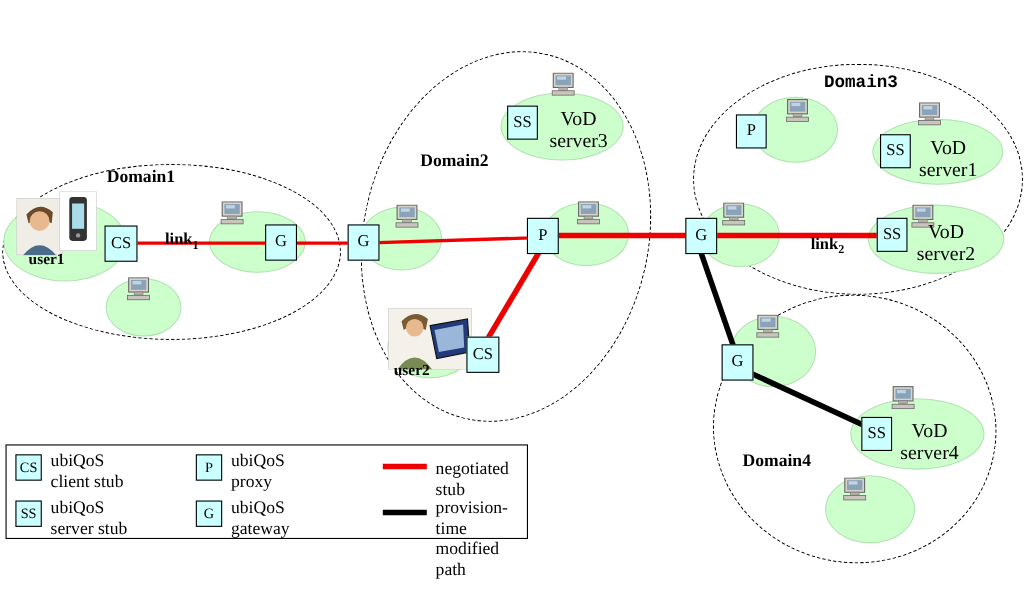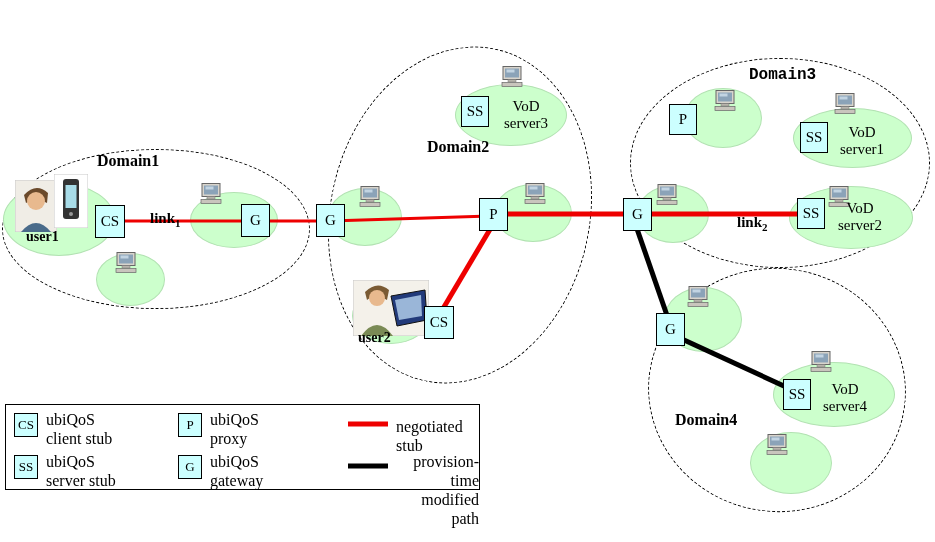--- a/index.html
+++ b/index.html
@@ -8,21 +8,21 @@
             font-family:"Liberation Serif", serif; color:#000; }
   .dom  { position:absolute; border:1px dashed #000; border-radius:50%; }
   .blob { position:absolute; background:#ccffcc; border:1px solid #b2e2b2; border-radius:50%; }
   .edges{ position:absolute; left:0; top:0; }
   .node { position:absolute; background:#ccffff; border:1px solid #000; display:flex;
           align-items:center; justify-content:center; font-size:15px; }
   .dlabel { position:absolute; font-weight:bold; font-size:16px; }
   .slabel { position:absolute; font-weight:bold; font-size:14px; }
   .llabel { position:absolute; font-weight:bold; font-size:15px;text-align:right; }
   .llabel .sub { font-size:11px; vertical-align:-4px; }
-  .vod  { position:absolute; font-size:15px; line-height:1.12; white-space:pre-line; }
+  .vod  { position:absolute; font-size:18px; line-height:1.12; white-space:pre-line; }
   .pc   { position:absolute; width:24px; height:22px; }
   .art  { position:absolute; }
   .legend { position:absolute; left:5px; top:404px; width:475px; height:86px;
             border:1px solid #000; background:#fff; }
   .lnode { position:absolute; width:24px; height:24px; background:#ccffff; border:1px solid #000;
            display:flex; align-items:center; justify-content:center; font-size:13px; }
   .ldesc { position:absolute; font-size:16px; line-height:1.18; white-space:pre-line; }
   .lsample { position:absolute; }
 </style>
 </head>
@@ -234,21 +234,21 @@
   <div class="vod" style="left:495px; top:98px; width:62px; text-align:center;">VoD
 server3</div>
   <div class="vod" style="left:831px; top:124px; width:62px; text-align:center;">VoD
 server1</div>
   <div class="vod" style="left:829px; top:200px; width:62px; text-align:center;">VoD
 server2</div>
   <div class="vod" style="left:814px; top:381px; width:62px; text-align:center;">VoD
 server4</div>
 
   <div class="dlabel" style="left:97px; top:152px;">Domain1</div>
-  <div class="dlabel" style="left:382px; top:138px;margin-left:45px;">Domain2</div>
+  <div class="dlabel" style="left:382px; top:138px;">Domain2</div>
   <div class="dlabel" style="left:749px; top:66px;font-family:Liberation Mono, monospace;">Domain3</div>
   <div class="dlabel" style="left:675px; top:411px;">Domain4</div>
 
   <div class="slabel" style="left:26px; top:229px;">user1</div>
   <div class="slabel" style="left:358px; top:330px;">user2</div>
 
   <div class="llabel" style="left:150px; top:210px;"><span>link</span><span class="sub">1</span></div>
   <div class="llabel" style="left:737px; top:214px;"><span>link</span><span class="sub">2</span></div>
 
   <div class="legend">
@@ -275,17 +275,17 @@
 gateway</div>
 
     <svg class="lsample" style="left:340px; top:14px;" width="44" height="10">
       <line x1="2" y1="5" x2="42" y2="5" stroke-width="5" stroke="#ee0000"></line>
     </svg>
     <div class="ldesc" style="left:390px; top:13px;">negotiated stub</div>
 
     <svg class="lsample" style="left:340px; top:56px;" width="44" height="10">
       <line x1="2" y1="5" x2="42" y2="5" stroke-width="5" stroke="#000000"></line>
     </svg>
-    <div class="ldesc" style="left:390px; top:48px;text-align:right;">provision-time
+    <div class="ldesc" style="left:390px; top:48px;">provision-time
 modified path</div>
   </div>
 
 </div>
 
 </body></html>

